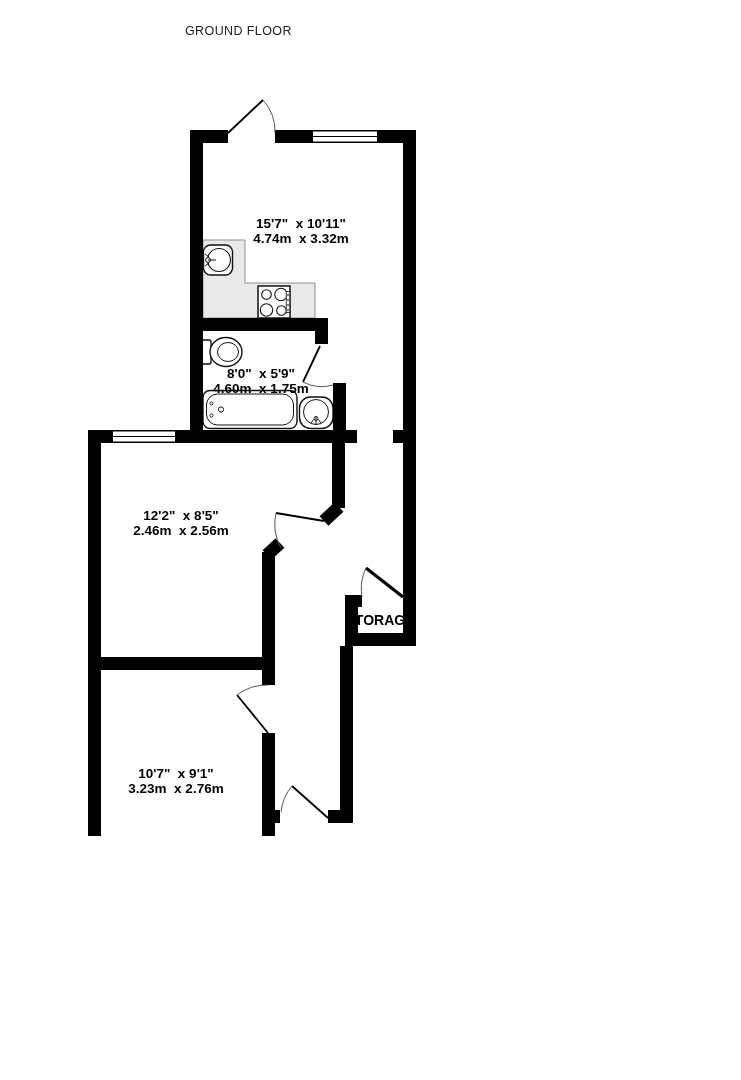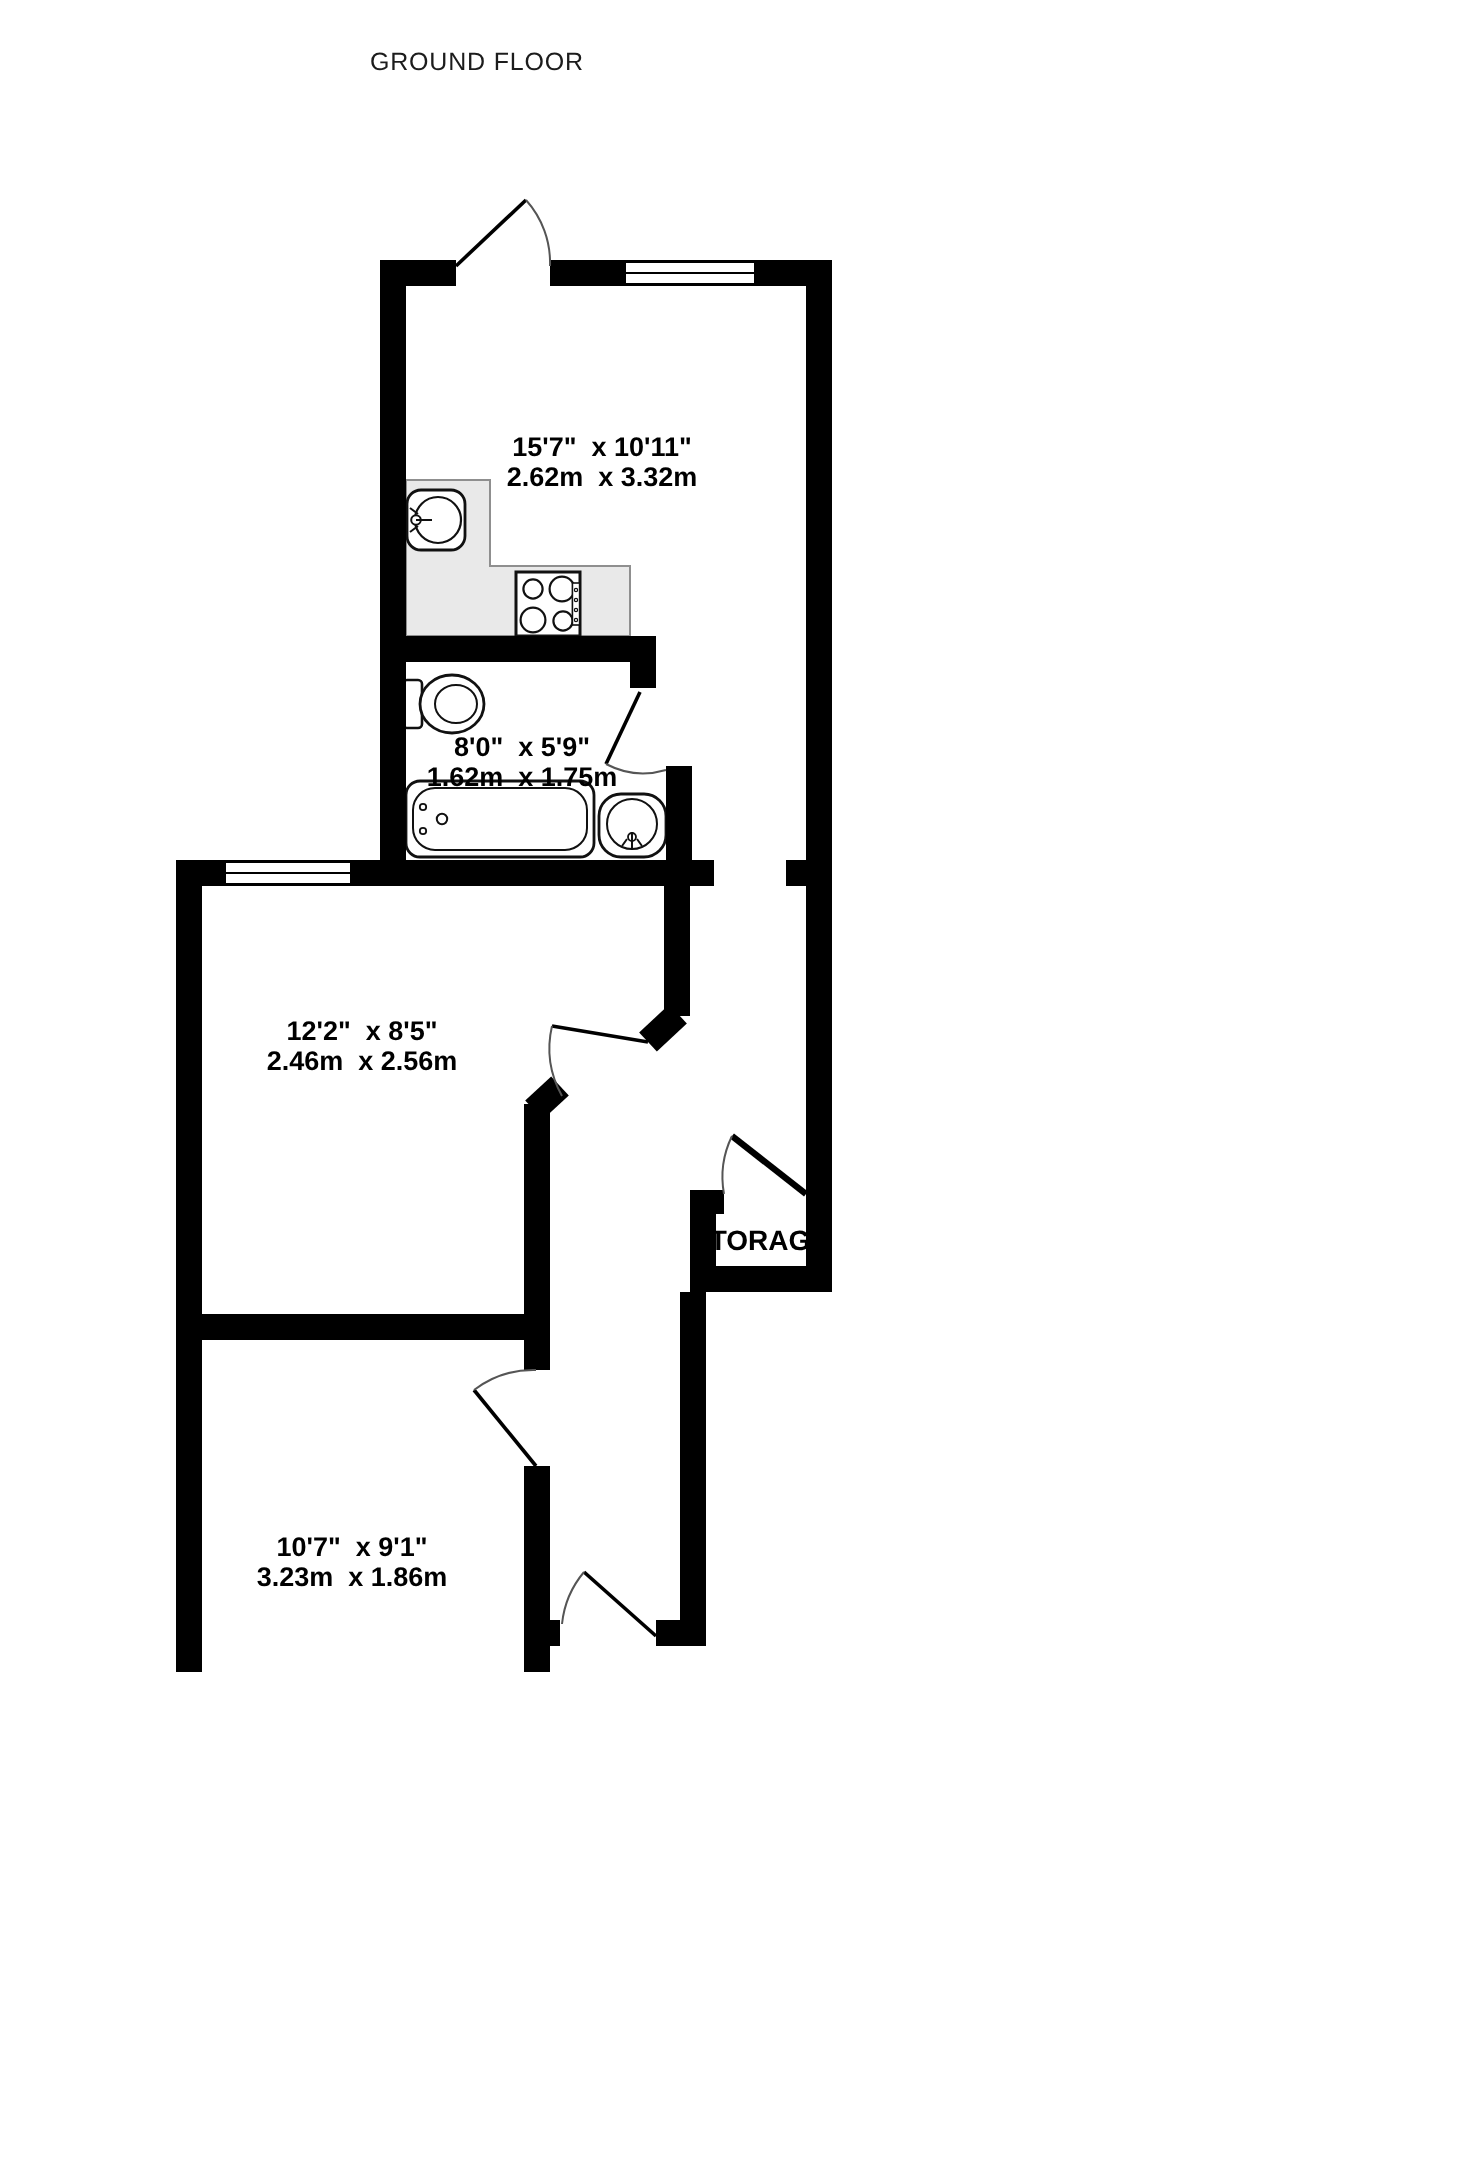--- a/index.html
+++ b/index.html
@@ -137,33 +137,33 @@
       <path d="M237,695 A49,49 0 0 1 268,685" stroke="#555555" stroke-width="1"></path>
     </g>
     <g fill="none">
       <path d="M328,818 L292,786" stroke="#000000" stroke-width="1.8"></path>
       <path d="M292,786 A48,48 0 0 0 281,812" stroke="#555555" stroke-width="1"></path>
     </g>
   </svg>
 
   <div class="room-label" style="left:301px;top:216px">
     <div>15'7"  x 10'11"</div>
-    <div>2.62m  x 3.32m</div>
+    <div>4.74m  x 3.32m</div>
   </div>
   <div class="room-label" style="left:261px;top:366px">
     <div>8'0"  x 5'9"</div>
-    <div>1.62m  x 1.75m</div>
+    <div>4.60m  x 1.75m</div>
   </div>
   <div class="room-label" style="left:181px;top:508px">
     <div>12'2"  x 8'5"</div>
     <div>2.46m  x 2.56m</div>
   </div>
   <div class="room-label" style="left:176px;top:766px">
     <div>10'7"  x 9'1"</div>
-    <div>3.23m  x 1.86m</div>
+    <div>3.23m  x 2.76m</div>
   </div>
 
   <div class="disclaimer">
     <div>Whilst every attempt has been made to ensure the accuracy of the floorplan contained here, measurements</div>
     <div>of doors, windows, rooms and any other items are approximate and no responsibility is taken for any error,</div>
     <div>omission or mis-statement. This plan is for illustrative purposes only and should be used as such by any</div>
     <div>prospective purchaser. The services, systems and appliances shown have not been tested and no guarantee</div>
     <div>as to their operability or efficiency can be given.</div>
     <div>Made with Metropix ©2025</div>
   </div>

